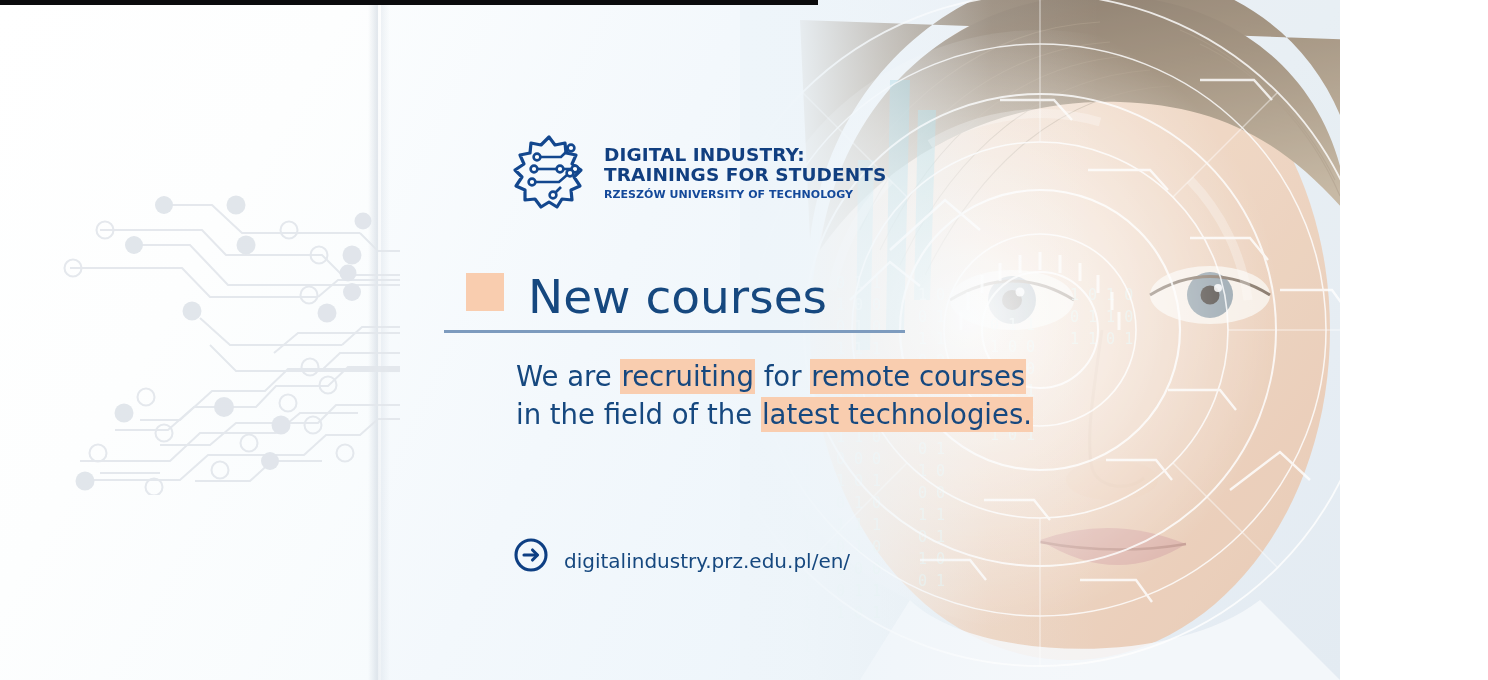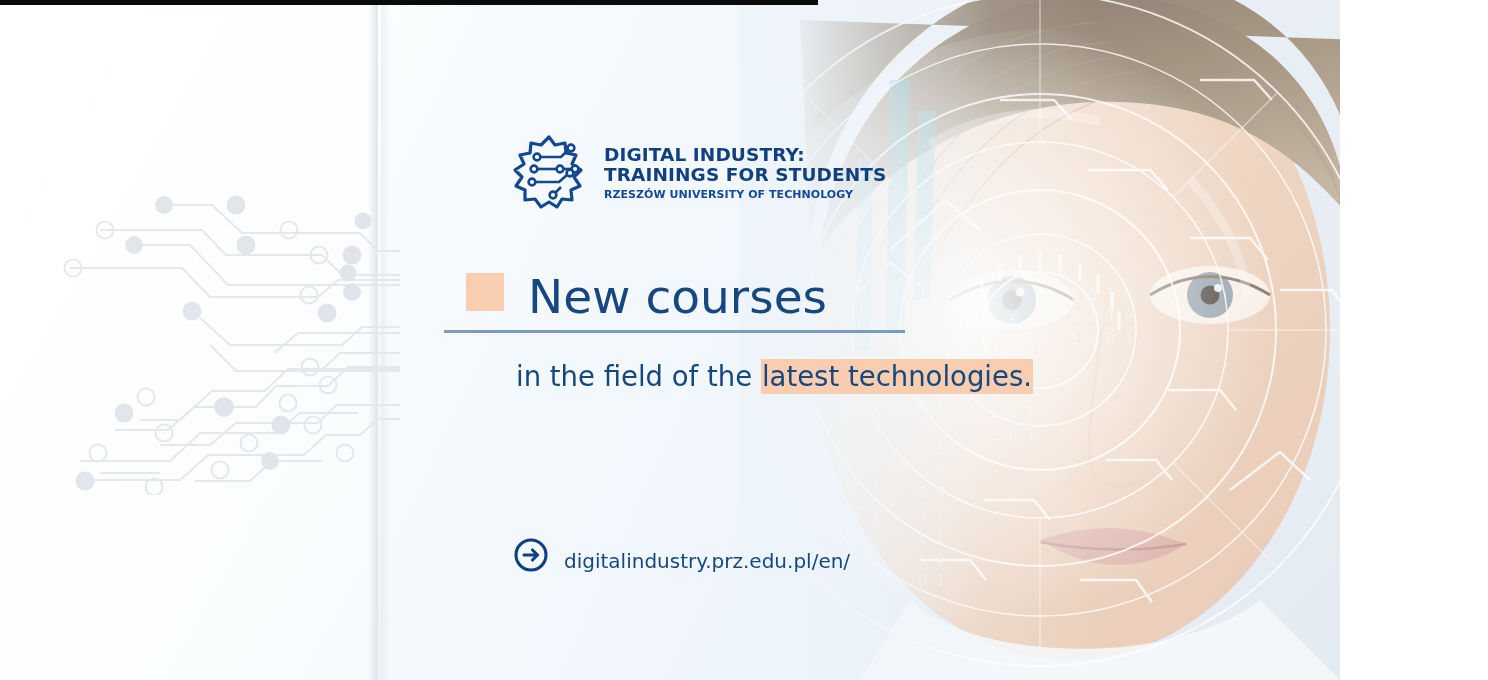--- a/index.html
+++ b/index.html
@@ -408,20 +408,21 @@
       </div>
     </div>
 
     <div class="headline-row">
       <div class="bullet"></div>
       <div class="headline">New courses</div>
     </div>
     <div class="rule"></div>
 
     <div class="body-copy">
+      <span class="line"><span>We are </span><span class="hl">recruiting</span><span> for </span><span class="hl">remote courses</span></span>
       <span class="line"><span>in the field of the </span><span class="hl">latest technologies.</span></span>
     </div>
 
     <div class="url-row">
       <svg class="arrow-icon" viewBox="0 0 36 36" fill="none" xmlns="http://www.w3.org/2000/svg">
         <circle cx="18" cy="18" r="15" stroke="#0e3f83" stroke-width="3.1" fill="none"></circle>
         <path d="M11 18 H24" stroke="#0e3f83" stroke-width="3.1" stroke-linecap="round"></path>
         <path d="M19.5 13 L24.5 18 L19.5 23" stroke="#0e3f83" stroke-width="3.1" stroke-linecap="round" stroke-linejoin="round" fill="none"></path>
       </svg>
       <div class="url-text">digitalindustry.prz.edu.pl/en/</div>

